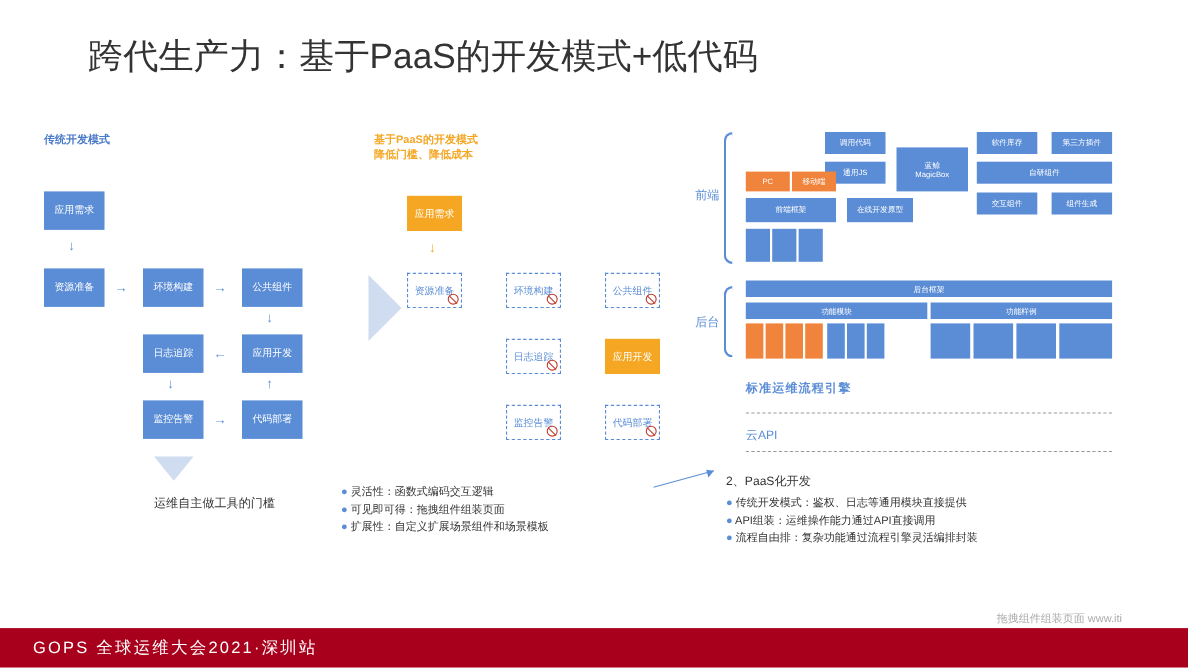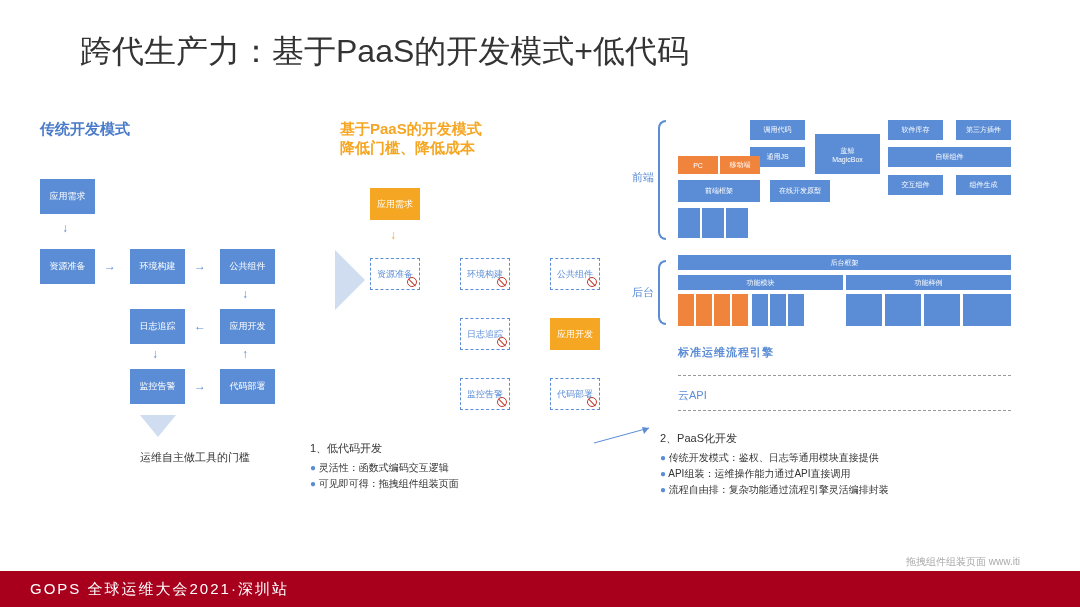--- a/index.html
+++ b/index.html
@@ -3,21 +3,21 @@
 <meta charset="utf-8">
 <style>
 *{box-sizing:border-box;margin:0;padding:0}
 body{width:1080px;height:607px;background:#fff;font-family:"Microsoft YaHei",sans-serif;position:relative;overflow:hidden}
 .title{font-size:32px;color:#333;padding:30px 0 0 80px;font-weight:400}
 .content{position:absolute;top:120px;left:40px;right:20px;display:flex;gap:10px}
 .col{position:relative}
 .col1{width:270px}
 .col2{width:280px;margin-left:20px}
 .col3{flex:1;margin-left:10px}
-.subtitle{font-size:15px;font-weight:bold;margin-bottom:10px}
+.subtitle{font-size:10px;font-weight:bold;margin-bottom:10px}
 .blue{color:#4a7bc9}
 .orange{color:#f5a623}
 .box{position:absolute;font-size:9px;color:#fff;display:flex;align-items:center;justify-content:center;text-align:center;padding:2px}
 .bsolid{background:#5b8dd6}
 .bsolid-o{background:#f5a623}
 .bdash{border:1px dashed #5b8dd6;color:#5b8dd6;background:#fff}
 .arrow{position:absolute;color:#5b8dd6;font-size:12px}
 .bigarrow{position:absolute;width:0;height:0;border-top:30px solid transparent;border-bottom:30px solid transparent;border-left:30px solid #d0dcf0}
 .downarrow{position:absolute;width:0;height:0;border-left:18px solid transparent;border-right:18px solid transparent;border-top:22px solid #d0dcf0}
 .brace{position:absolute;border-left:2px solid #5b8dd6;border-top:2px solid #5b8dd6;border-bottom:2px solid #5b8dd6;border-radius:8px 0 0 8px}
@@ -143,24 +143,24 @@
 <div class="small-label" style="left:38px;top:225px;font-weight:bold;letter-spacing:1px">标准运维流程引擎</div>
 <div class="small-label" style="left:38px;top:268px">云API</div>
 <div class="dashline" style="left:38px;top:255px;width:333px"></div>
 <div class="dashline" style="left:38px;top:290px;width:333px"></div>
 </div>
 </div>
 
 </div>
 
 <div class="notes" style="left:310px;top:440px;width:280px">
-<div class="nt">1、低代码开发</div>
 <ul>
 <li>灵活性：函数式编码交互逻辑</li>
 <li>可见即可得：拖拽组件组装页面</li>
+<li>扩展性：自定义扩展场景组件和场景模板</li>
 </ul>
 </div>
 
 <div class="notes" style="left:660px;top:430px;width:380px">
 <div class="nt">2、PaaS化开发</div>
 <ul>
 <li>传统开发模式：鉴权、日志等通用模块直接提供</li>
 <li>API组装：运维操作能力通过API直接调用</li>
 <li>流程自由排：复杂功能通过流程引擎灵活编排封装</li>
 </ul>

